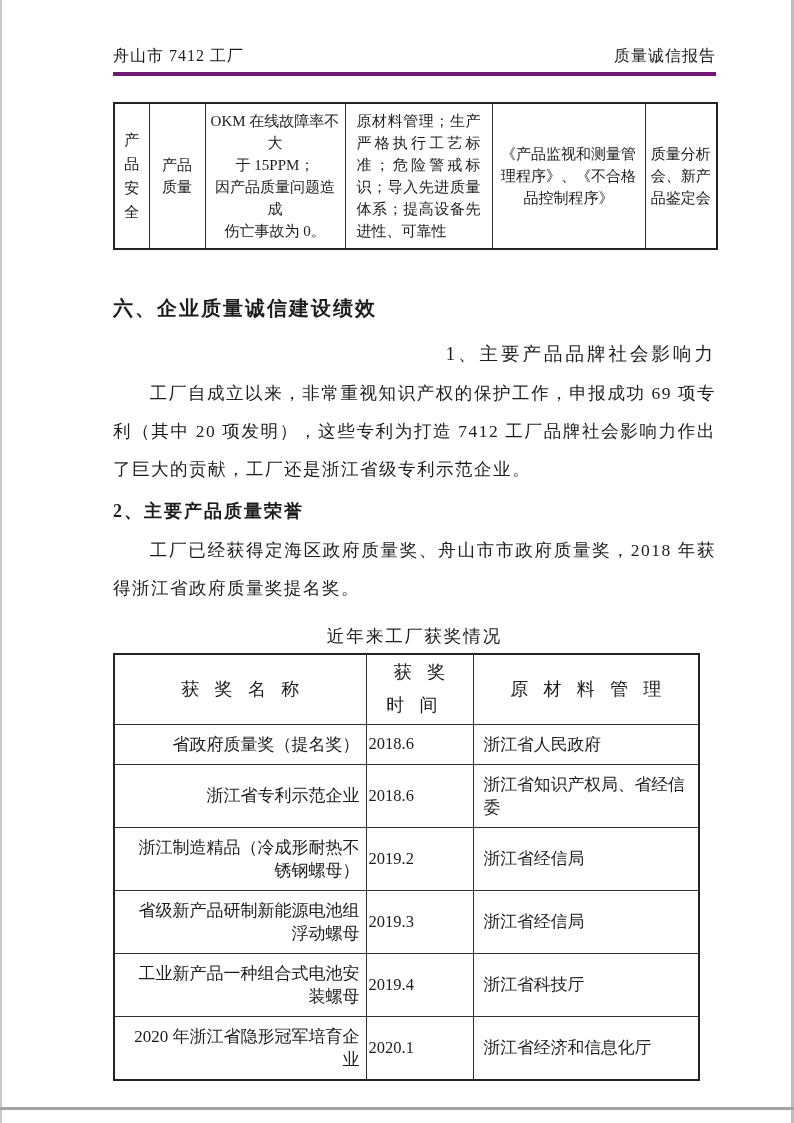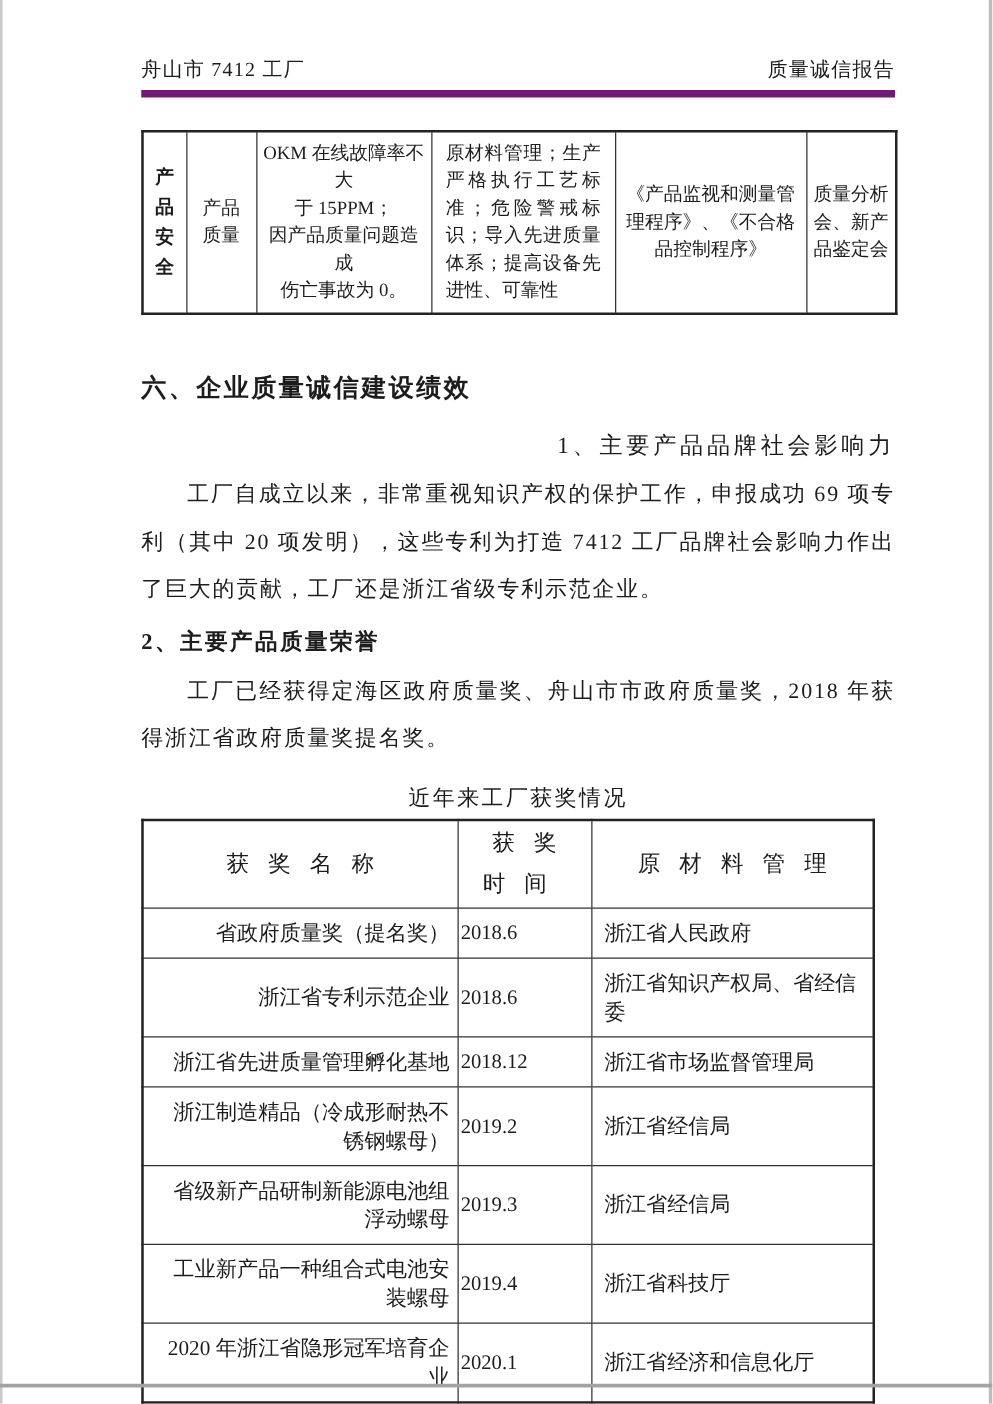--- a/index.html
+++ b/index.html
@@ -16,41 +16,41 @@
   .scan-edge-left  { position: absolute; left: 0; top: 0; bottom: 0; width: 2px; background: #c9c9c9; }
   .scan-edge-right { position: absolute; right: 0; top: 0; bottom: 0; width: 3px; background: #bdbdbd; }
   .scan-edge-bottom{ position: absolute; left: 0; right: 0; top: 1107px; height: 3px; background: #a3a3a3; }
 
   .content { margin: 0 82px 0 113px; width: 603px; }
 
   
   .doc-header {
     padding-top: 46px;
     display: flex; justify-content: space-between; align-items: flex-end;
-    border-bottom: 6px solid #701a75;
+    border-bottom: 4px solid #701a75;
     padding-bottom: 5px;
     font-size: 16px;
     letter-spacing: 1px;
   }
 
   
   table { border-collapse: collapse; table-layout: fixed; }
   .safety-table {
     width: 603px; margin-top: 26px;
     border: 2px solid #222;
     font-size: 15px; line-height: 22px;
   }
   .safety-table td {
     border: 1px solid #333;
     vertical-align: middle;
     padding: 6px 5px;
     text-align: center;
     margin-top: 36px;
   }
-  .safety-table .v-cell { width: 1em; word-break: break-all; line-height: 24px; padding: 0 9px; font-weight: bold; }
+  .safety-table .v-cell { width: 1em; word-break: break-all; line-height: 24px; padding: 0 9px; }
   .safety-table .pre    { white-space: pre-line; }
   .safety-table .just   { text-align: justify; text-align-last: left; padding: 6px 11px; }
 
   
   .h-section { margin-top: 45px; font-size: 20px; font-weight: bold; letter-spacing: 2px; }
   .h-sub1    { margin-top: 19px; font-size: 18.5px; font-weight: normal; letter-spacing: 3px; text-align: right; }
   .h-sub2    { margin-top: 11px; font-size: 18px;  font-weight: bold;   letter-spacing: 2px; }
   .para {
     margin-top: 8px;
     font-size: 17.5px; line-height: 38px;
@@ -142,25 +142,20 @@
         <td class="name">省政府质量奖（提名奖）</td>
         <td class="time">2018.6</td>
         <td class="dept">浙江省人民政府</td>
       </tr>
       <tr>
         <td class="name">浙江省专利示范企业</td>
         <td class="time">2018.6</td>
         <td class="dept">浙江省知识产权局、省经信委</td>
       </tr>
       <tr>
-        <td class="name">浙江省先进质量管理孵化基地</td>
-        <td class="time">2018.12</td>
-        <td class="dept">浙江省市场监督管理局</td>
-      </tr>
-      <tr>
         <td class="name">浙江制造精品（冷成形耐热不锈钢螺母）</td>
         <td class="time">2019.2</td>
         <td class="dept">浙江省经信局</td>
       </tr>
       <tr>
         <td class="name">省级新产品研制新能源电池组浮动螺母</td>
         <td class="time">2019.3</td>
         <td class="dept">浙江省经信局</td>
       </tr>
       <tr>

